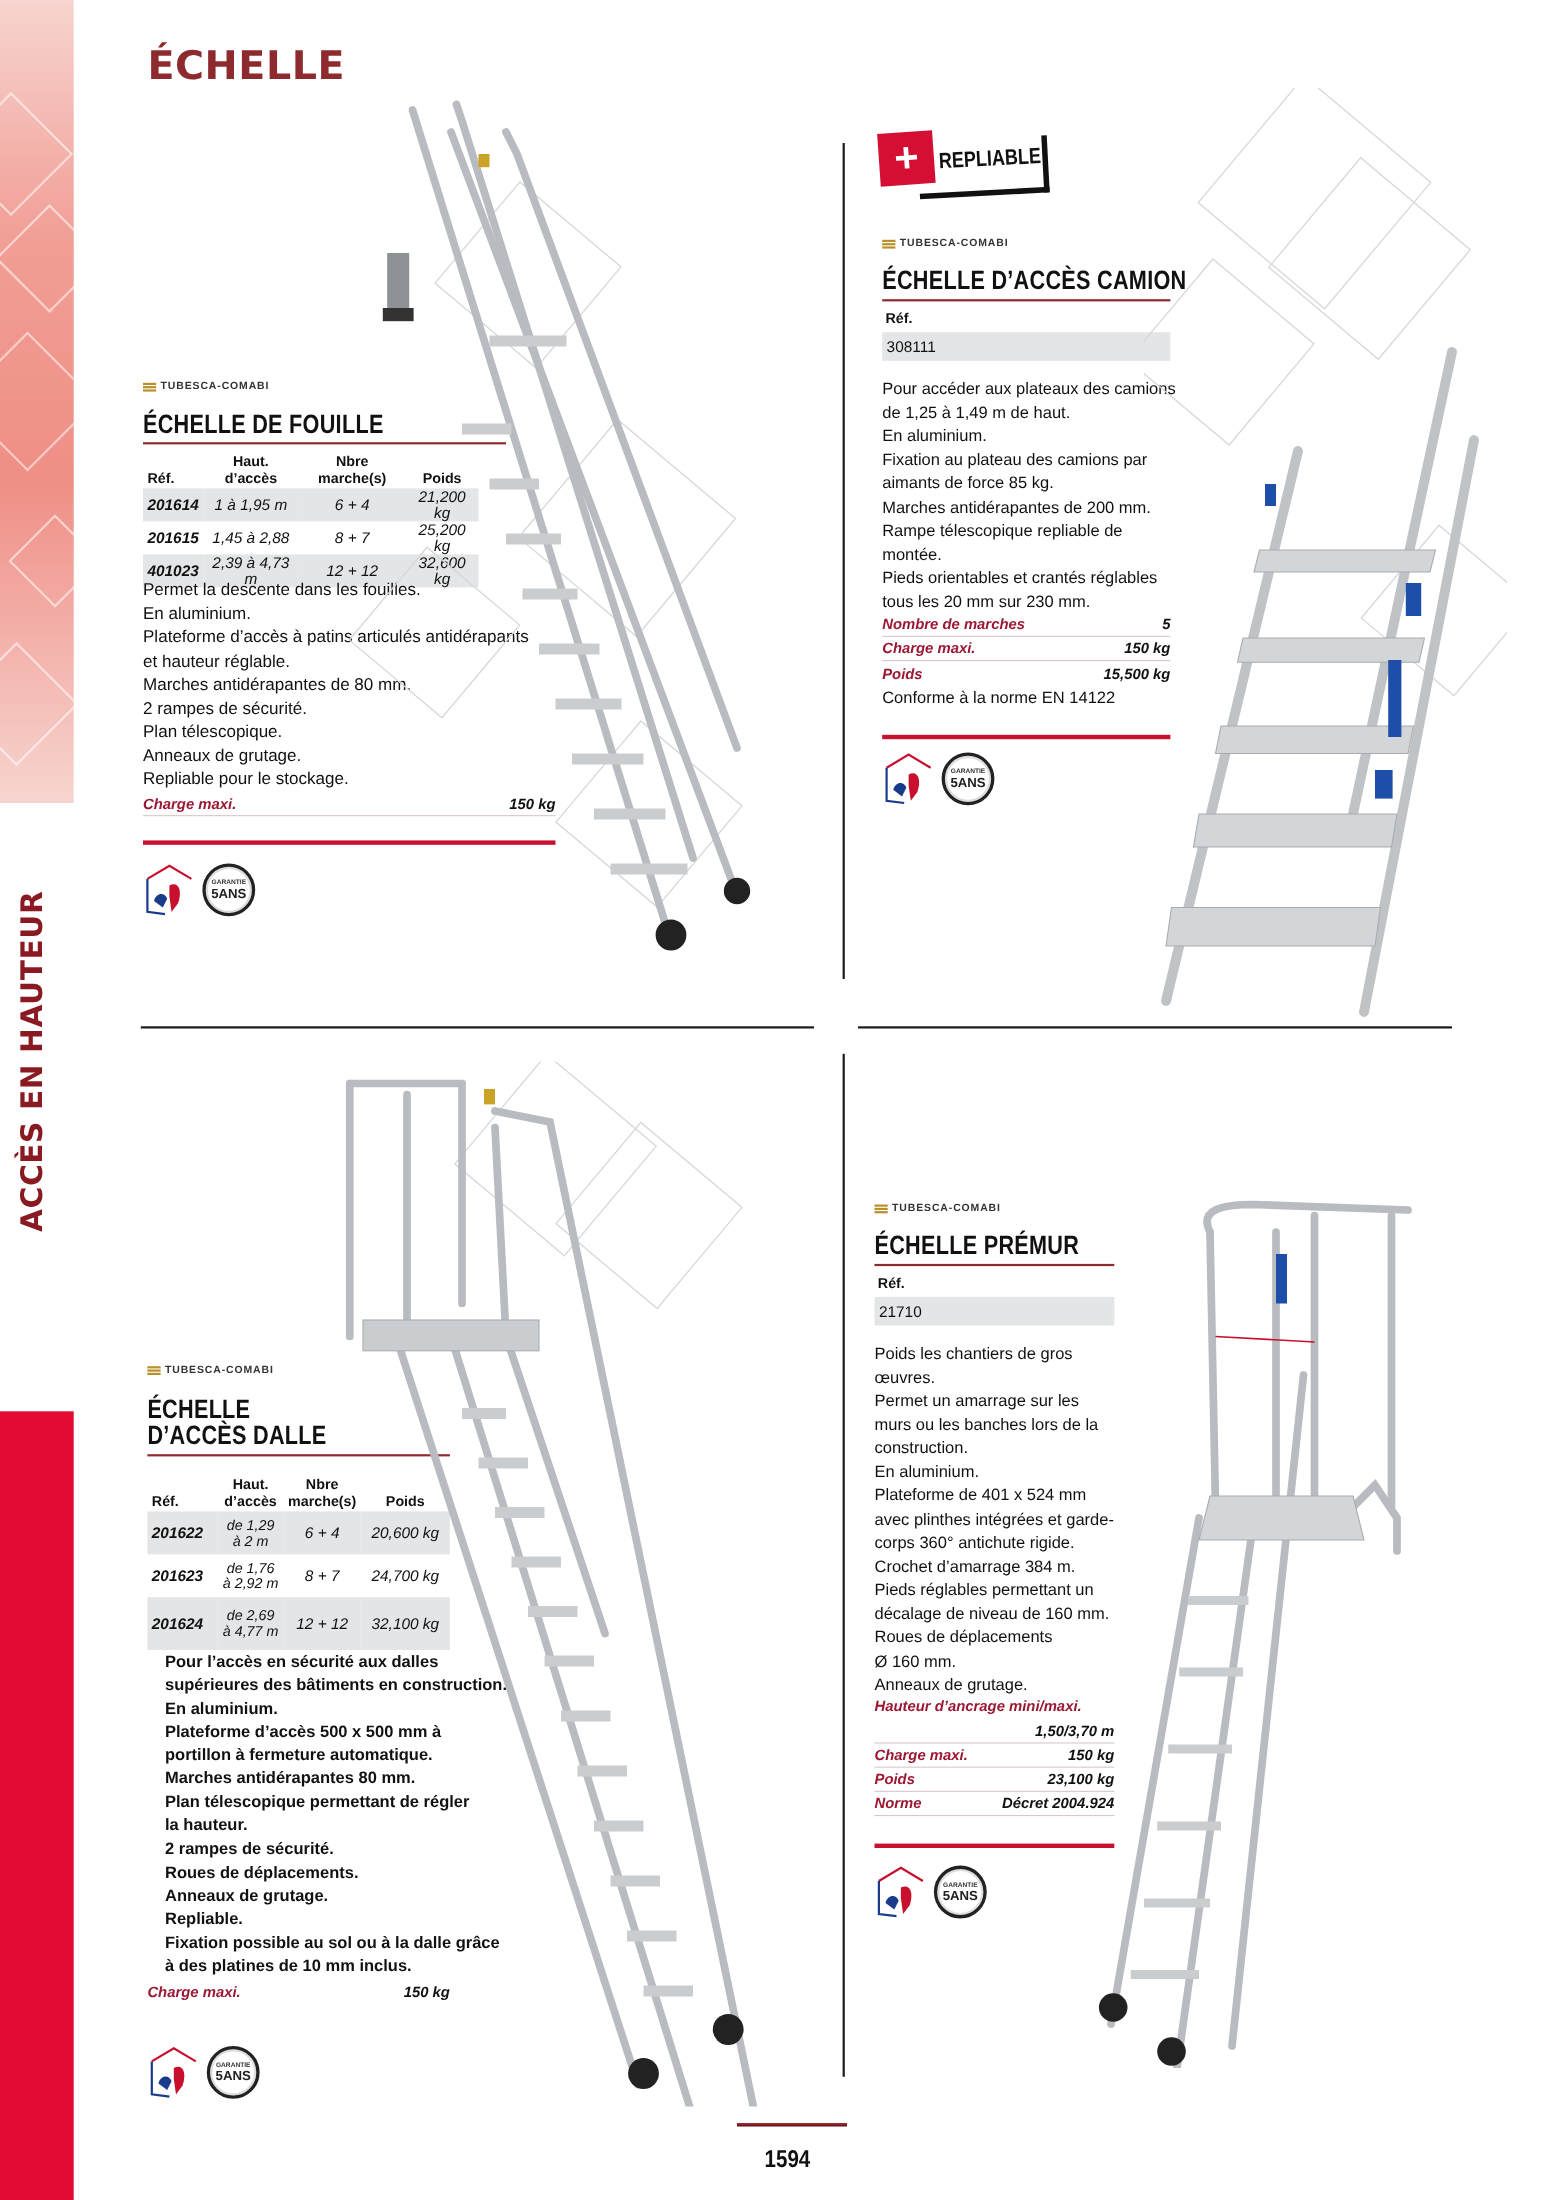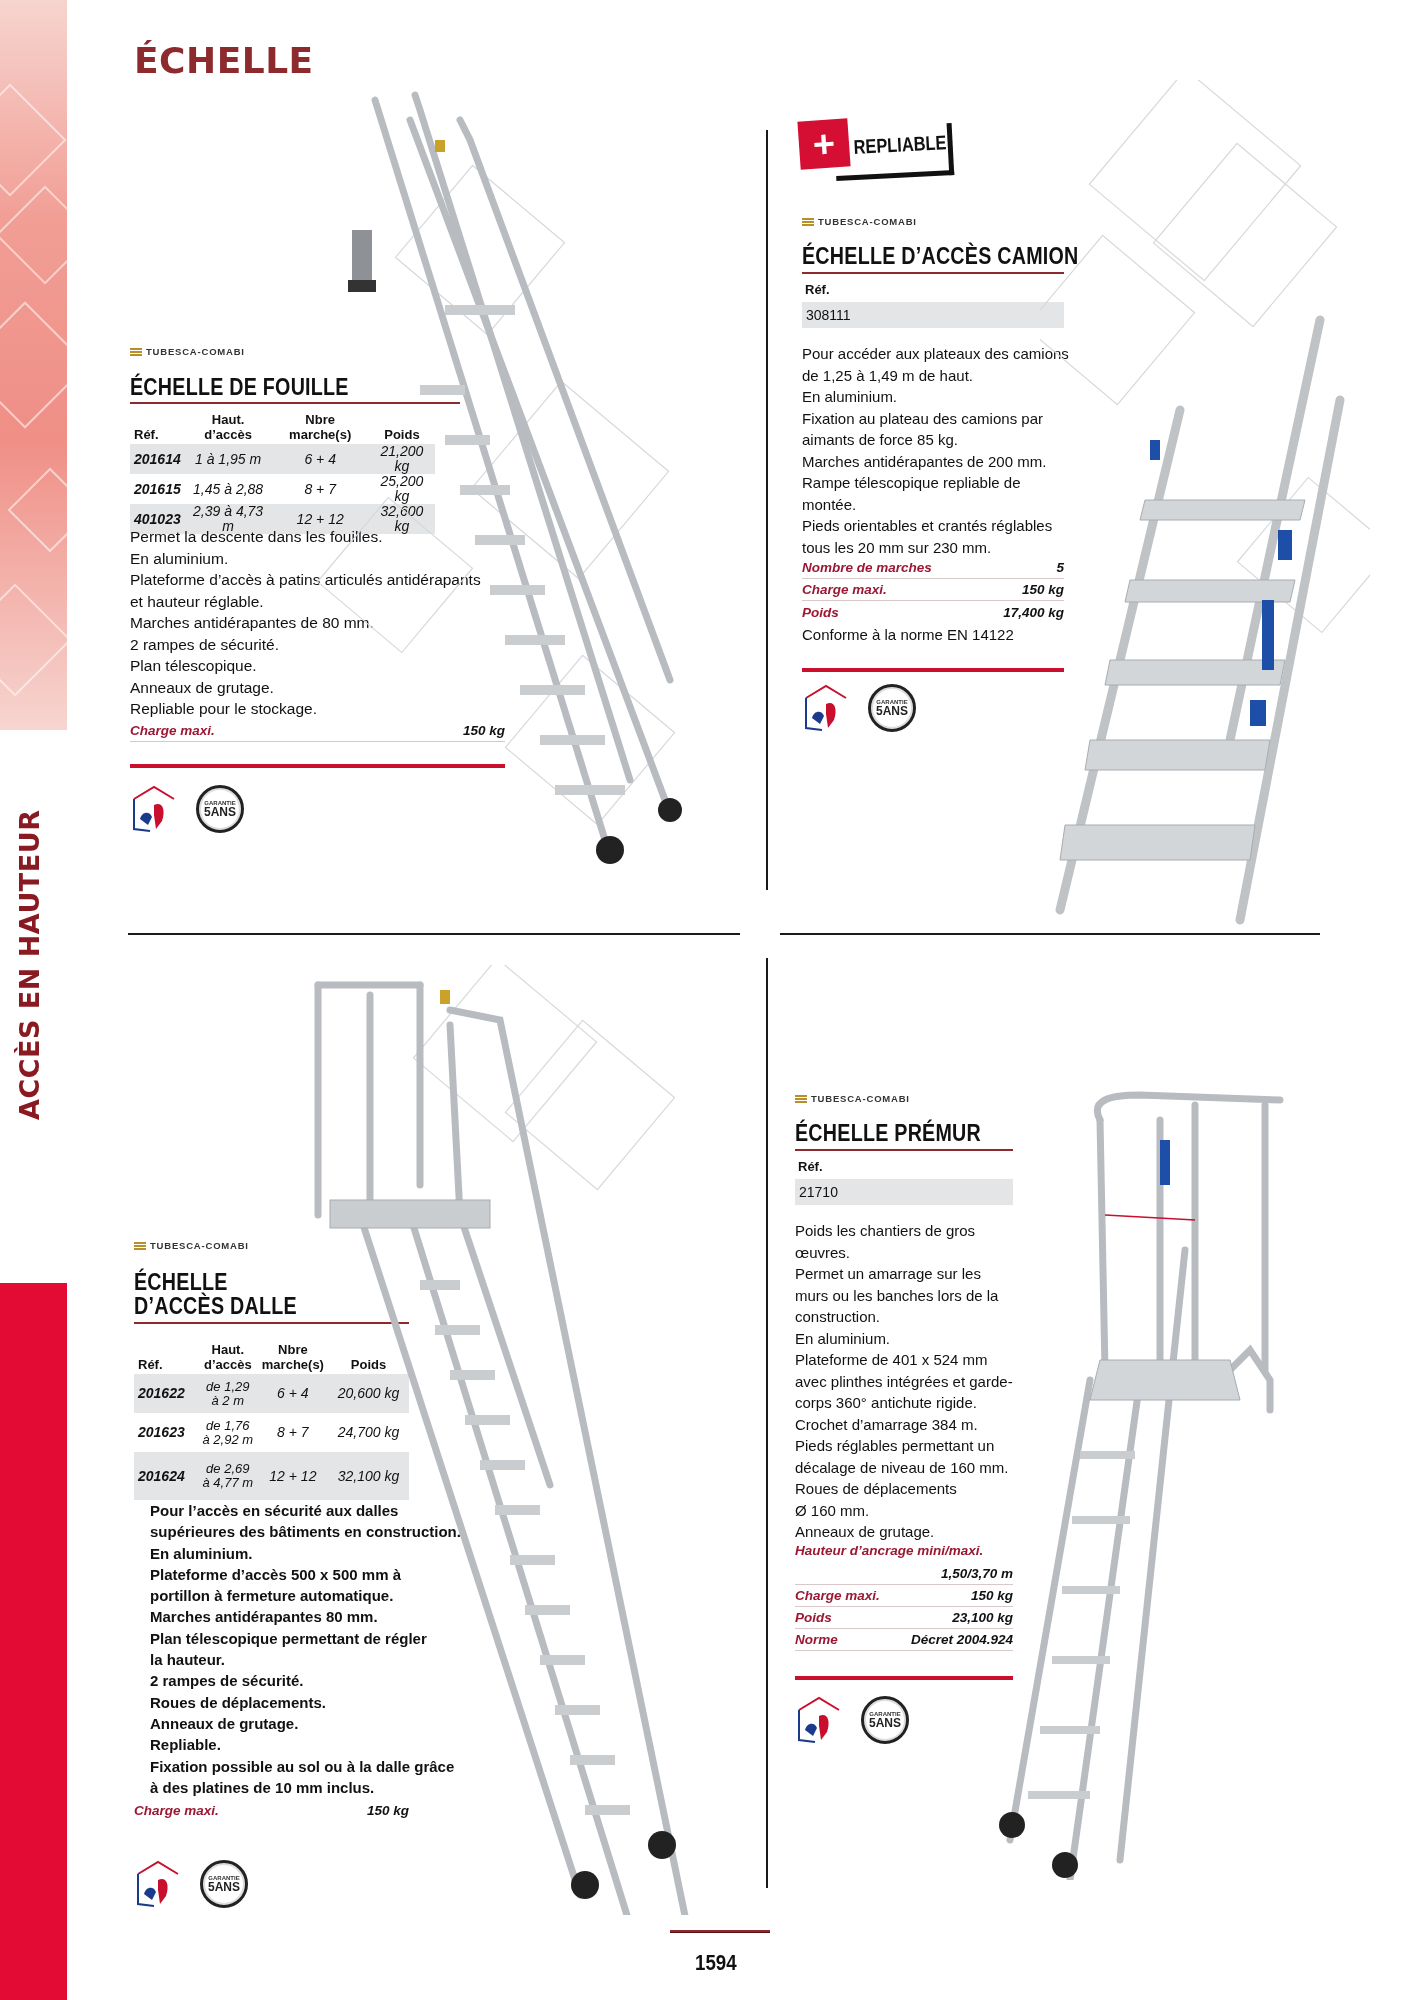--- a/index.html
+++ b/index.html
@@ -42,21 +42,21 @@
   .kv .row { display: flex; justify-content: space-between; border-bottom: 1px solid #d8c8c8; height: 22px; align-items: center; }
   .kv .key { color: #9b1833; }
   .kv .val { color: #111; }
 
   .red-bar { position: absolute; height: 4px; background: #c8102e; }
 
   .ref-box { position: absolute; }
   .ref-box .lbl { font-weight: bold; font-size: 13px; height: 24px; line-height: 24px; padding-left: 3px; }
   .ref-box .val { background: #e3e5e6; font-size: 14px; height: 26px; line-height: 26px; padding-left: 4px; }
 
-  .badges { position: absolute; display: flex; gap: 20px; align-items: center; }
+  .badges { position: absolute; display: flex; gap: 8px; align-items: center; }
   .badge-france { width: 44px; height: 48px; position: relative; }
   .badge-garantie { width: 48px; height: 48px; border-radius: 50%; border: 3px solid #222; background: #fff;
     display: flex; flex-direction: column; align-items: center; justify-content: center; box-shadow: inset 0 0 0 2px #ddd; }
   .badge-garantie .g1 { font-size: 6px; font-weight: bold; color: #333; }
   .badge-garantie .g2 { font-size: 12px; font-weight: bold; color: #222; line-height: 12px; }
 
   .repliable { position: absolute; left: 795px; top: 118px; width: 165px; height: 68px; }
   .repliable .box { position: absolute; left: 40px; top: 8px; width: 118px; height: 52px; background: #fff;
     border-right: 5px solid #111; border-bottom: 5px solid #111; transform: rotate(-3deg); }
   .repliable .label { position: absolute; left: 58px; top: 18px; font-weight: bold; font-size: 20px; transform: rotate(-3deg) scaleX(0.82); transform-origin: left top; }
@@ -232,21 +232,21 @@
     <div class="row">
       <span class="key">Nombre de marches</span>
       <span class="val">5</span>
     </div>
     <div class="row">
       <span class="key">Charge maxi.</span>
       <span class="val">150 kg</span>
     </div>
     <div class="row" style="border-bottom:none;">
       <span class="key">Poids</span>
-      <span class="val">17,400 kg</span>
+      <span class="val">15,500 kg</span>
     </div>
   </div>
   <div class="desc" style="left:802px;top:624px;font-size:15px;">
     <p>Conforme à la norme EN 14122</p>
   </div>
   <div class="red-bar" style="left:802px;top:668px;width:262px;"></div>
 
   <div class="badges" style="left:804px;top:684px;">
     <div class="badge-france">
       <svg width="44" height="48" viewBox="0 0 44 48">

